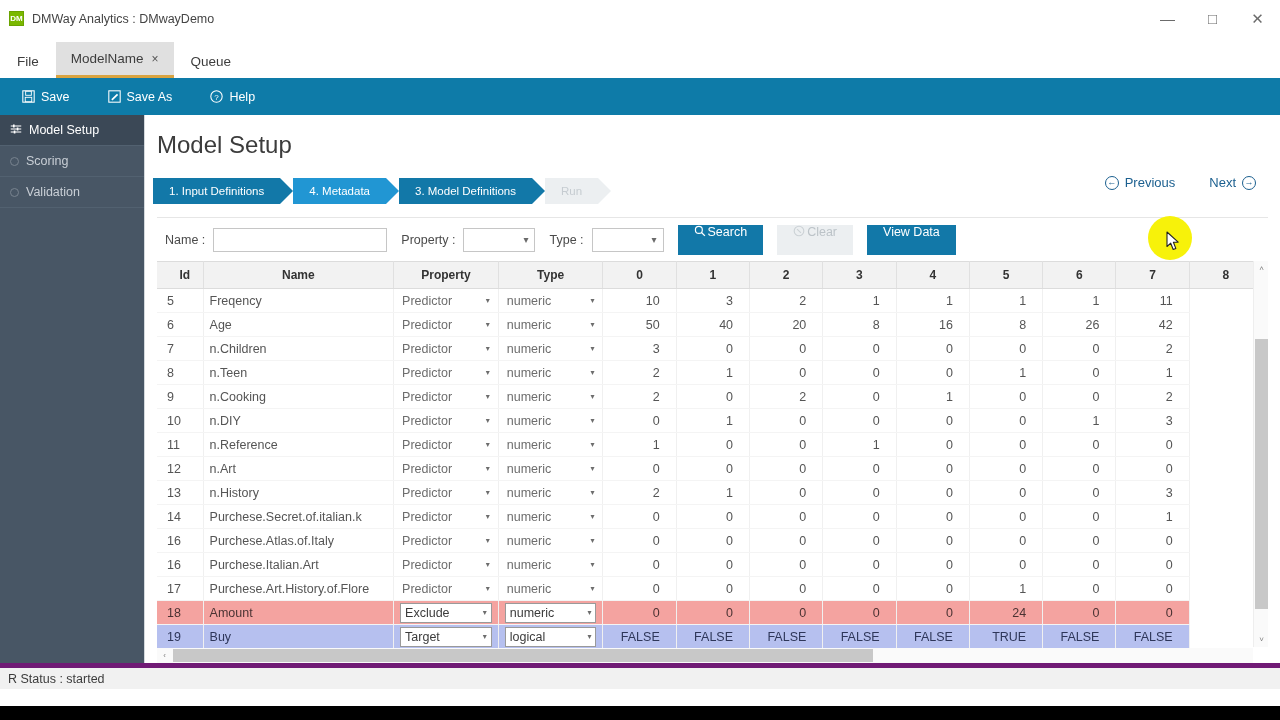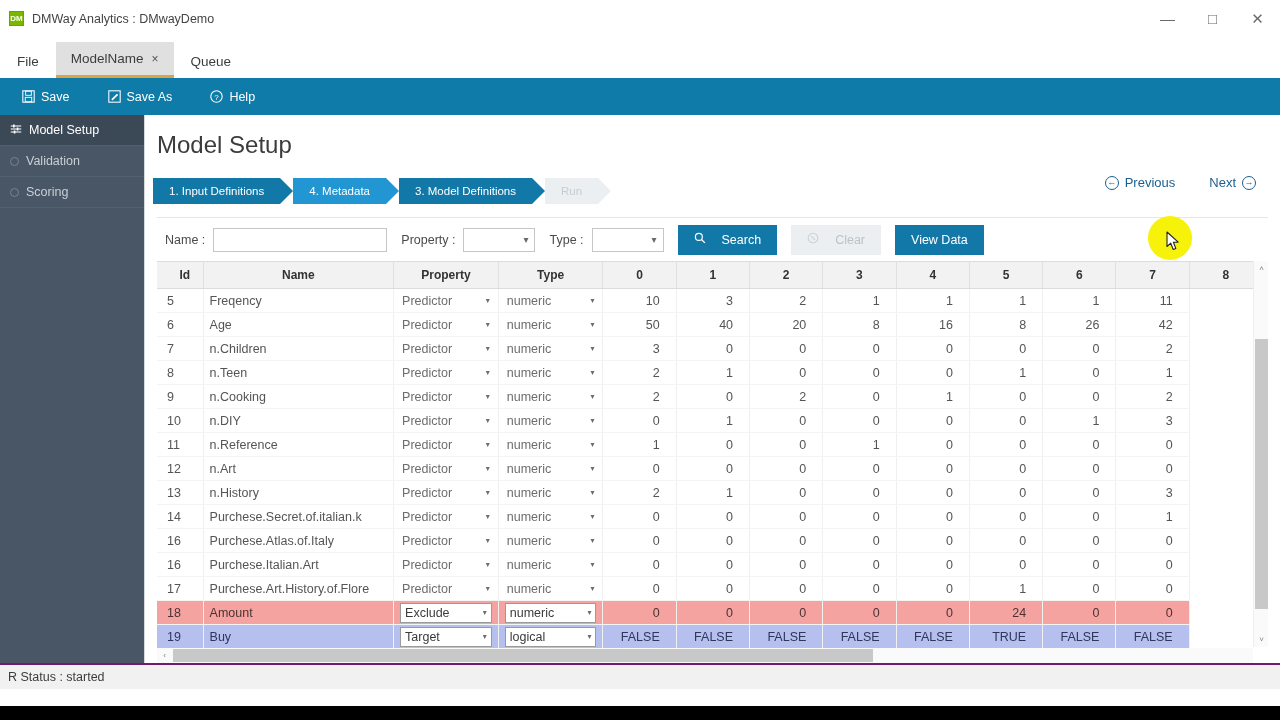--- a/index.html
+++ b/index.html
@@ -160,22 +160,22 @@
     font-family: "Liberation Sans", sans-serif; color: #333;
   }
   .mini-select {
     width: 72px; height: 24px; border: 1px solid #c6c6c6;
     background: #fff; display: flex; align-items: center;
     justify-content: flex-end; padding-right: 6px;
     font-size: 10px; color: #6a6a6a;
   }
   .gap { width: 14px; }
   .act-btn {
-    height: 30px; display: flex; align-items: center;
-    justify-content: center; gap: 16px; padding: 0 16px;
+    height: 30px; display: flex; align-items: flex-start;
+    justify-content: center; gap: 2px; padding: 0 16px;
     font-size: 12.5px; color: #fff; background: #1278a8;
     white-space: nowrap;
   }
   .act-btn.disabled {
     background: #eceff1; color: #bcc3c8;
   }
 
   
   #tablewrap {
     margin: 0 12px; flex: 1;
@@ -238,21 +238,21 @@
     background: #fafafa; display: flex; align-items: center;
   }
   #hthumb {
     position: absolute; left: 16px; height: 13px; width: 700px;
     background: #c8c8c8; top: 1px;
   }
 
   
   #statusbar {
     height: 26px; background: #f1f1f1;
-    border-top: 2px solid #701a75;
+    border-top: 5px solid #701a75;
     display: flex; align-items: center; padding-left: 8px;
     font-size: 12.5px; color: #3c3c3c;
   }
 
   
   #cursor-hl {
     position: absolute; left: 1148px; top: 216px;
     width: 44px; height: 44px; border-radius: 50%;
     background: #f7f20a; pointer-events: none;
   }
@@ -332,25 +332,25 @@
               <line x1="1" y1="12" x2="15" y2="12" stroke="#fff" stroke-width="1.4"></line>
               <rect x="4" y="2" width="2.2" height="4" fill="#fff"></rect>
               <rect x="9" y="6" width="2.2" height="4" fill="#fff"></rect>
               <rect x="5" y="10" width="2.2" height="4" fill="#fff"></rect>
             </svg>
         </span>
         <span>Model Setup</span>
       </div>
       <div class="side-item">
         <span class="side-dot"></span>
-        <span>Validation</span>
+        <span>Scoring</span>
       </div>
       <div class="side-item">
         <span class="side-dot"></span>
-        <span>Scoring</span>
+        <span>Validation</span>
       </div>
     </div>
 
     <div id="main">
 
       <div id="page-title">Model Setup</div>
 
       <div id="steprow">
         <div class="step">
           <span>1. Input Definitions</span>

